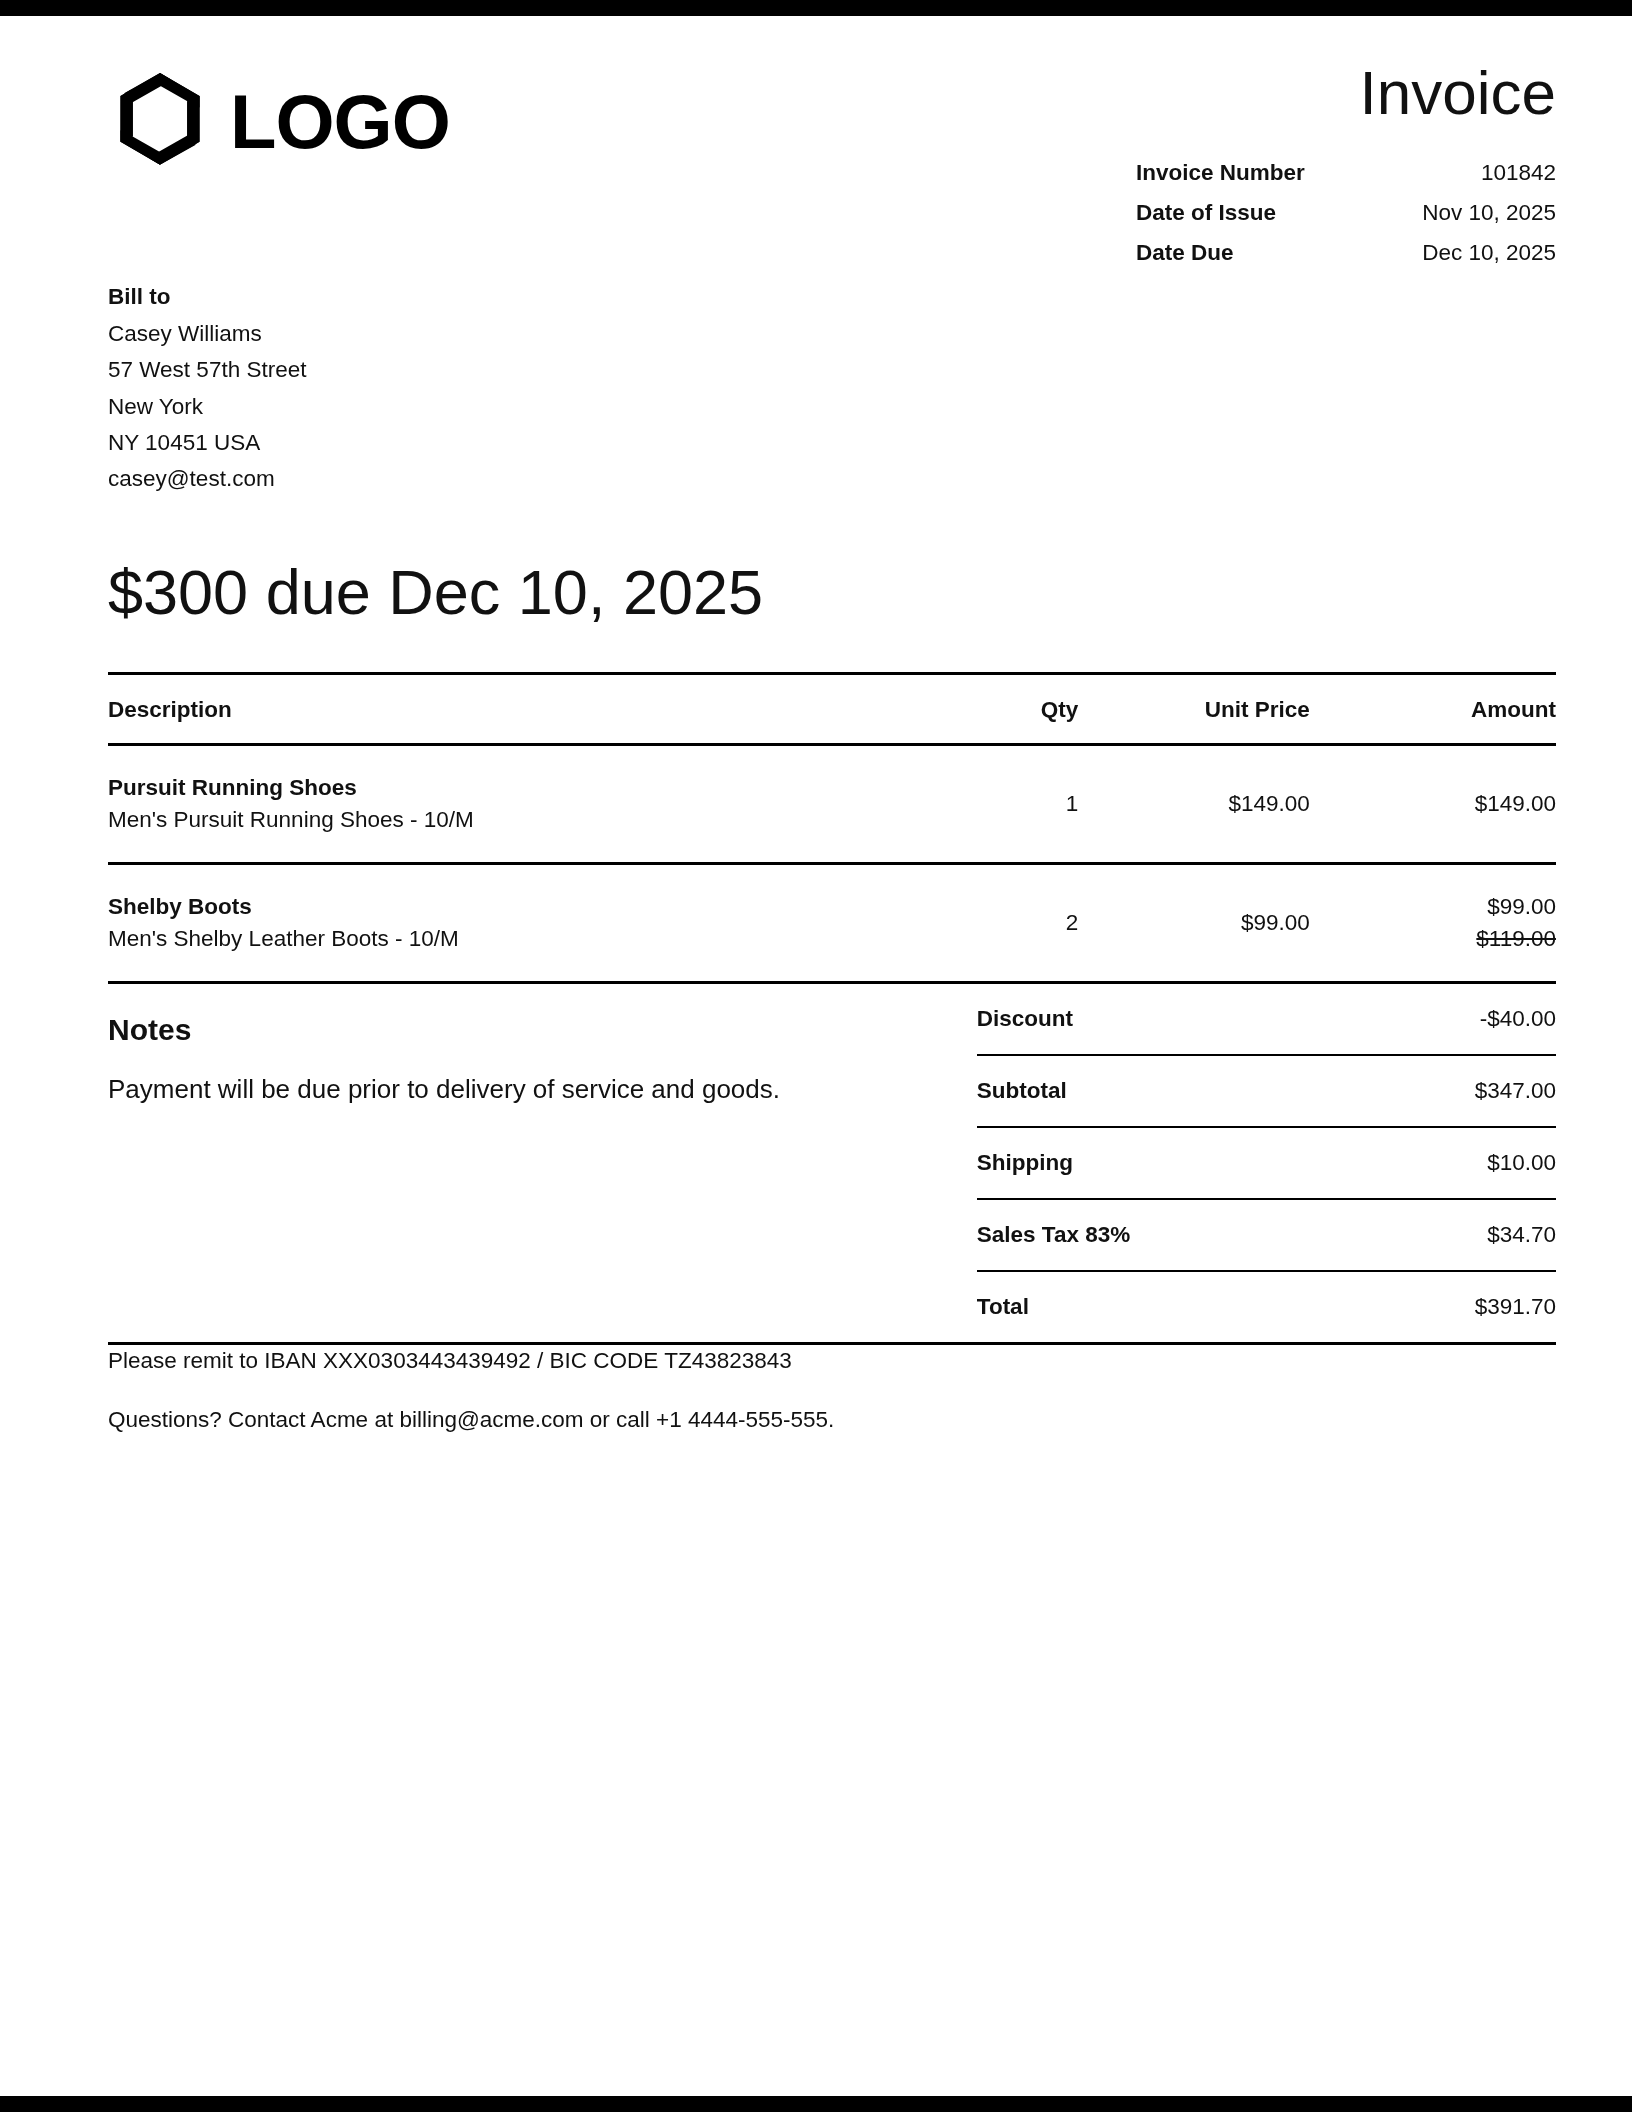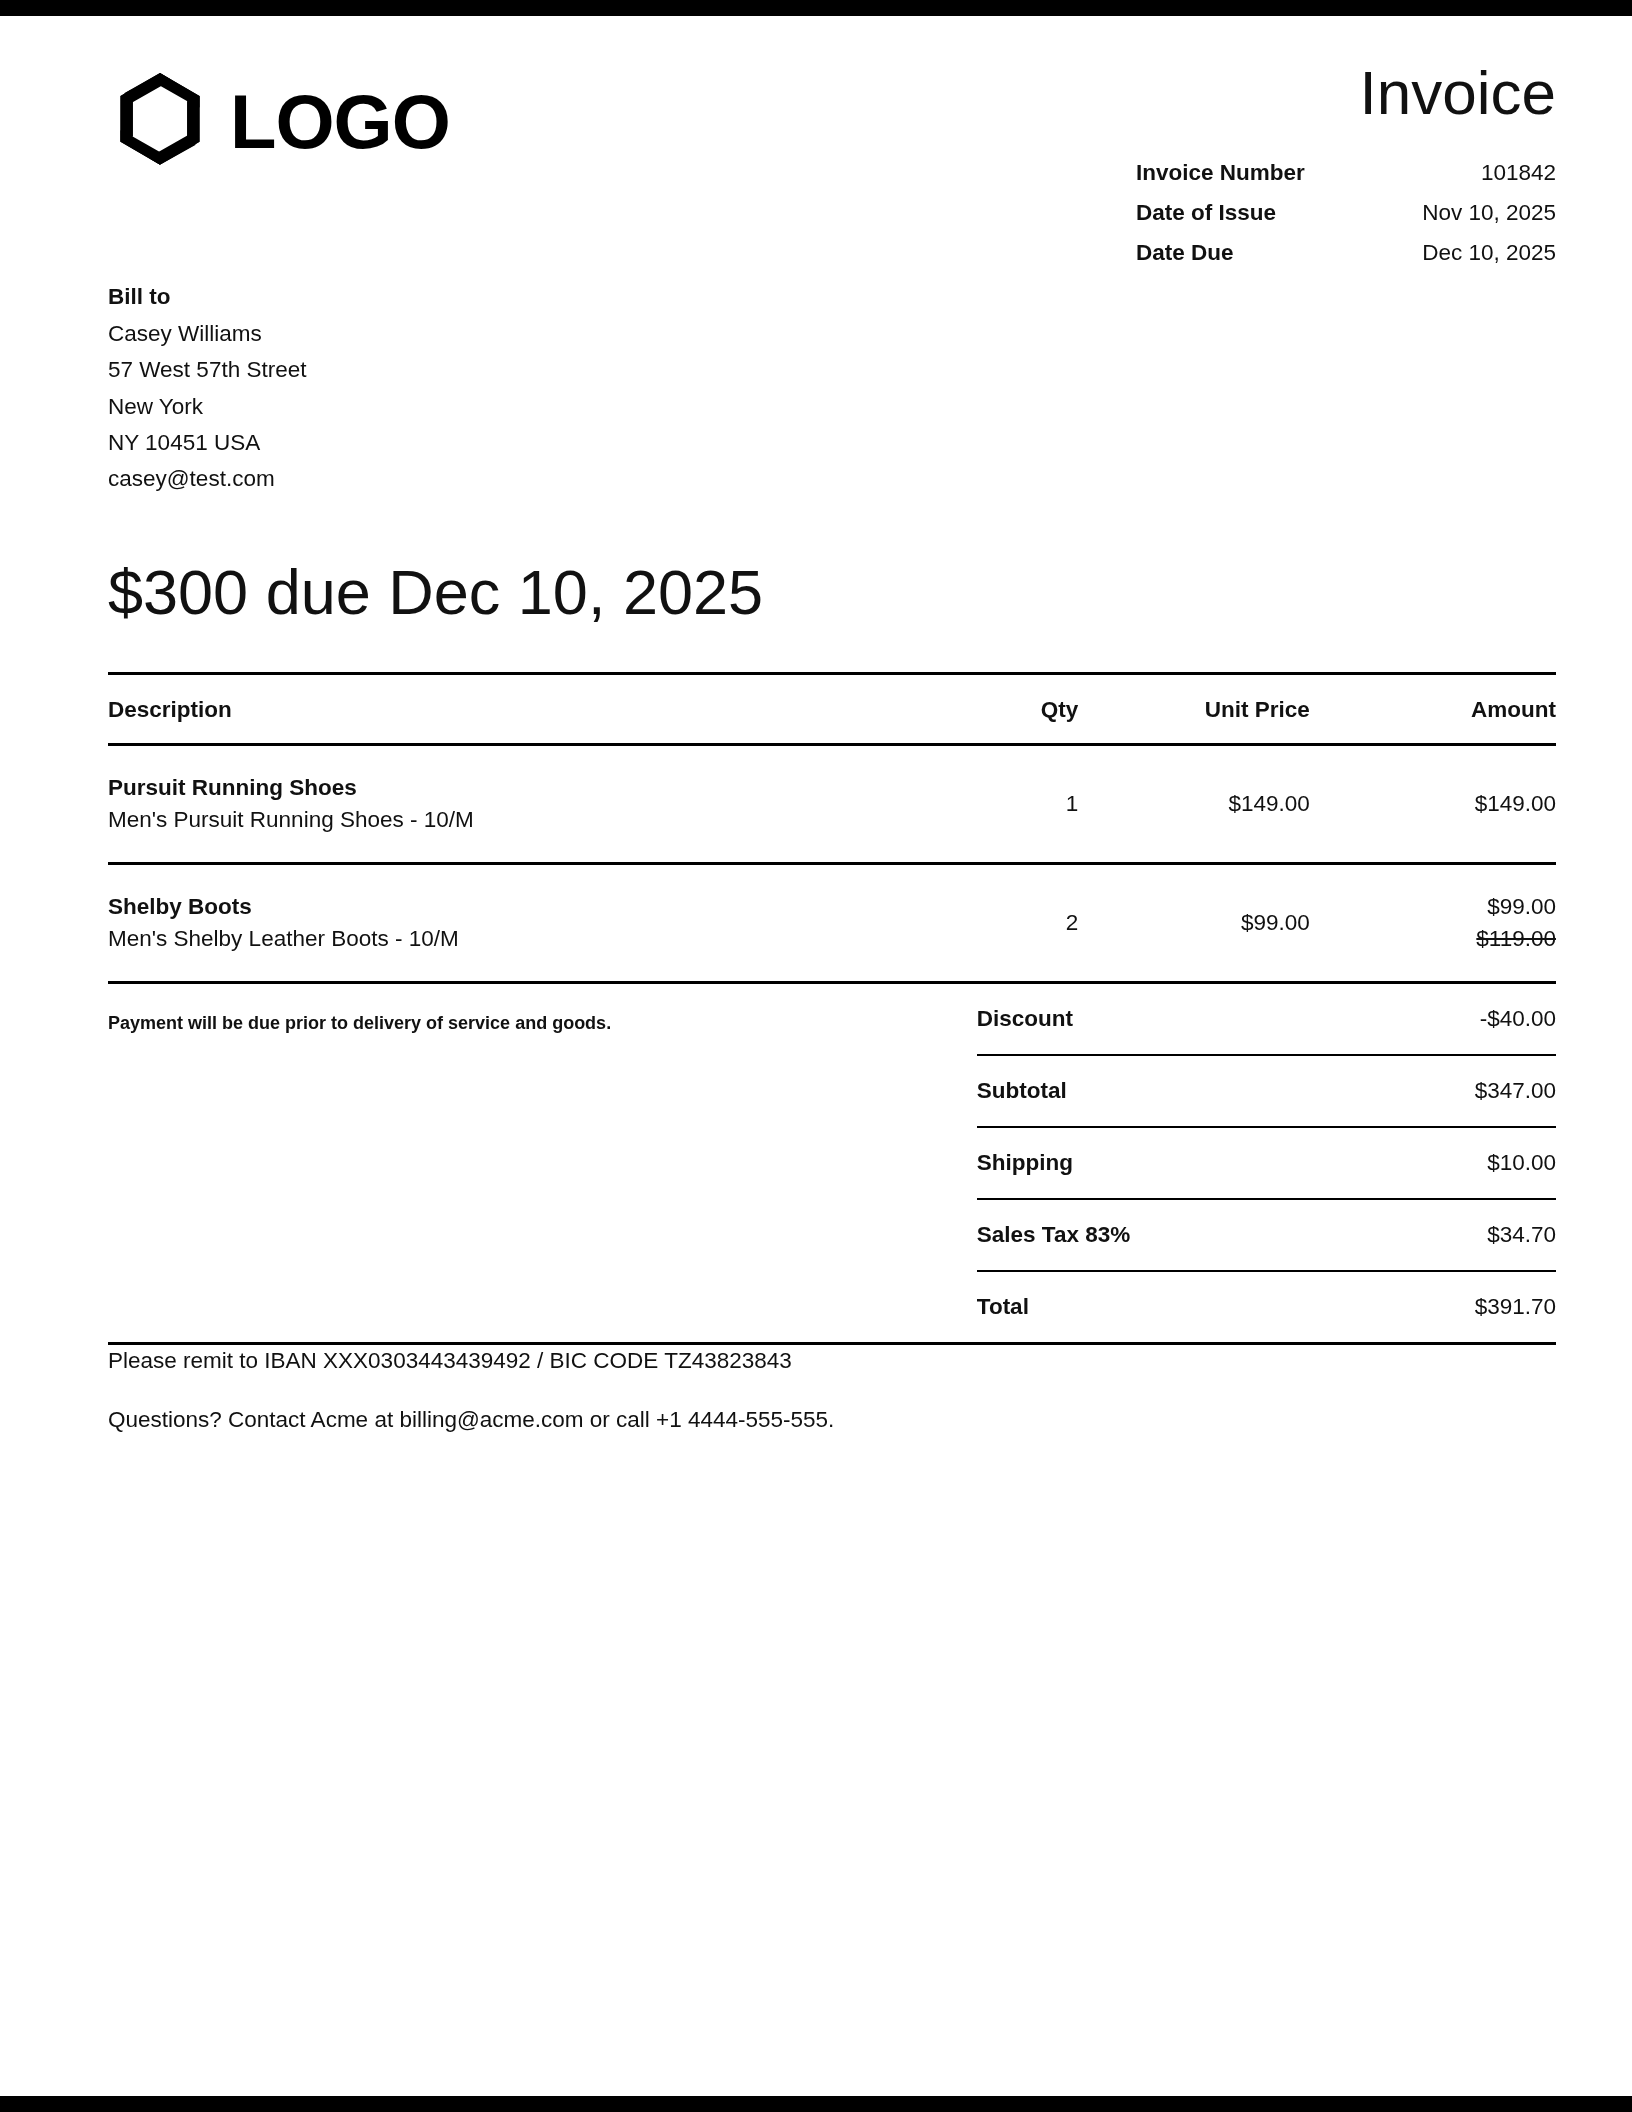--- a/index.html
+++ b/index.html
@@ -160,22 +160,22 @@
     width: 58%;
     padding-top: 26px;
   }
   .notes-title {
     font-size: 30px;
     font-weight: 700;
     line-height: 1.3;
     margin-bottom: 22px;
   }
   .notes-body {
-    font-size: 18px;
-    font-weight: 700;
+    font-size: 26px;
+    font-weight: 400;
     line-height: 1.45;
   }
   .totals {
     width: 40%;
     border-collapse: collapse;
     table-layout: fixed;
   }
   .totals tr { border-bottom: 2px solid #000; }
   .totals tr:last-child { border-bottom: none; }
   .totals td {
@@ -291,20 +291,21 @@
             <span class="amount-struck">$119.00</span>
           </div>
         </td>
       </tr>
     </tbody>
   </table>
 
   <div class="lower">
 
     <div class="notes">
+      <div class="notes-title">Notes</div>
       <div class="notes-body">Payment will be due prior to delivery of service and goods.</div>
     </div>
 
     <table class="totals">
       <tbody>
         <tr>
           <td class="tot-label">Discount</td>
           <td class="tot-value">-$40.00</td>
         </tr>
         <tr>

